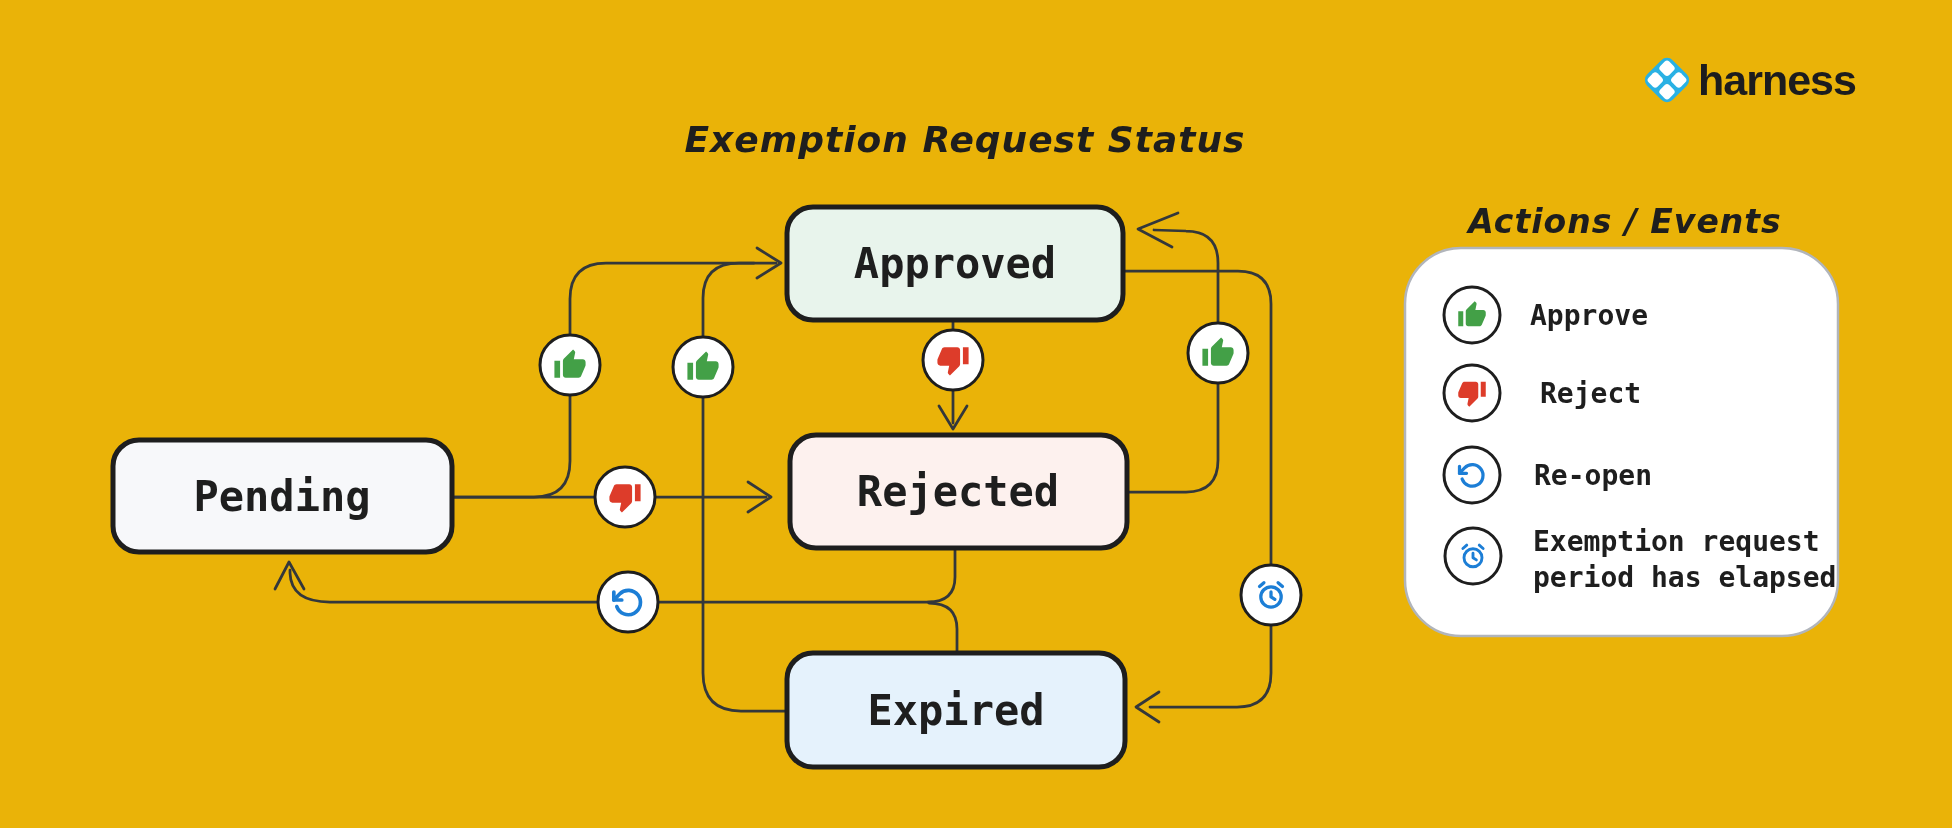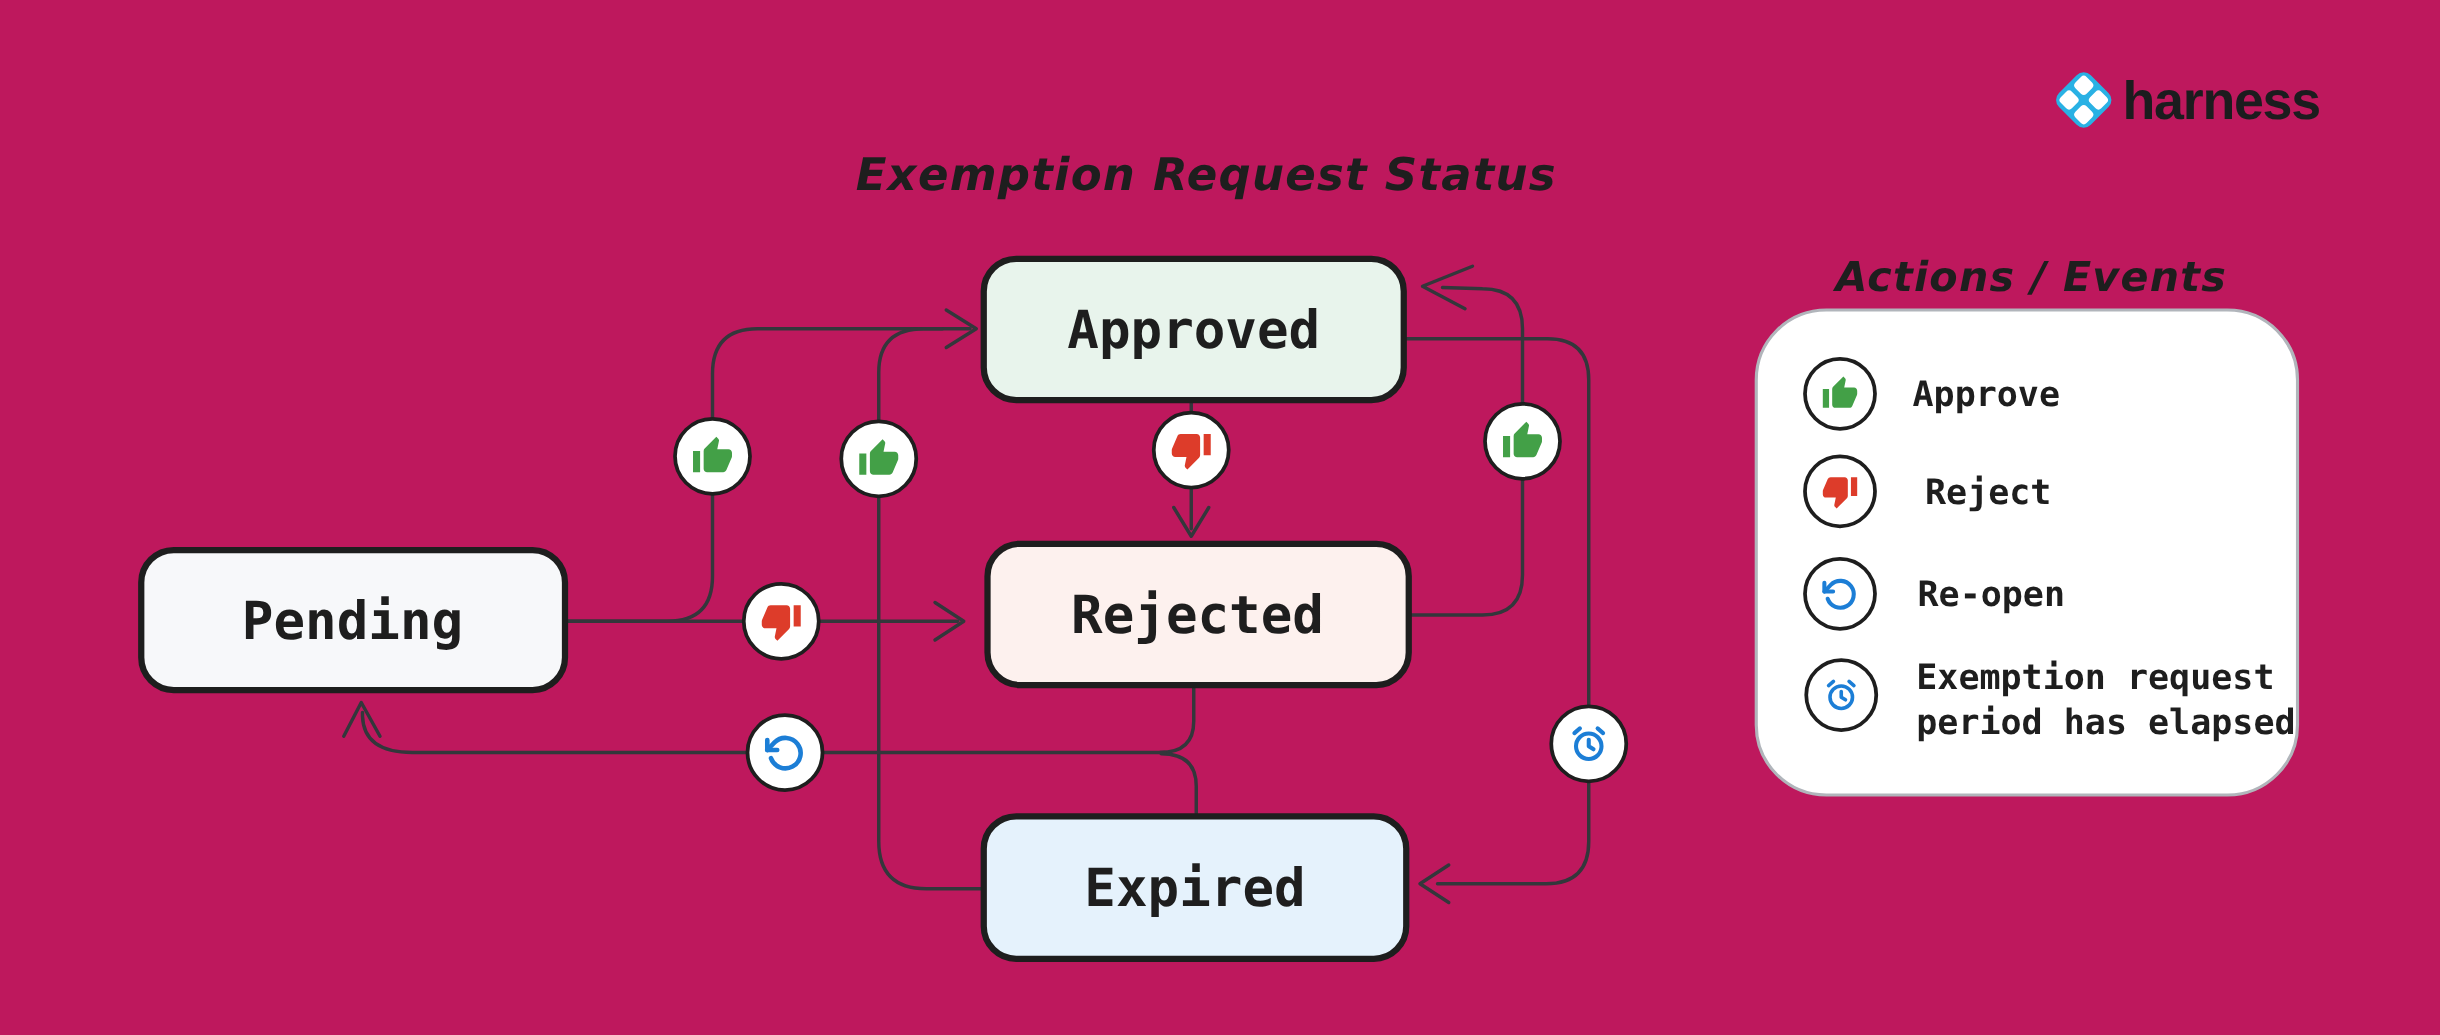--- a/index.html
+++ b/index.html
@@ -1,16 +1,16 @@
 <!DOCTYPE html>
 <html><head>
 <meta charset="utf-8">
 <style>
   html,body{margin:0;padding:0;background:#ffffff;}
-  #canvas{position:relative;width:1952px;height:828px;background:#be185d;overflow:hidden;
+  #canvas{position:relative;width:1952px;height:828px;background:#eab308;overflow:hidden;
           font-family:"DejaVu Sans", sans-serif;}
   svg{display:block;}
   .hand{font-family:"DejaVu Sans", sans-serif;font-style:italic;font-weight:600;fill:#1e1e1e;}
   .mono-state{font-family:"DejaVu Sans Mono", monospace;font-weight:bold;fill:#1e1e1e;}
   .mono-legend{font-family:"DejaVu Sans Mono", monospace;font-weight:600;fill:#1e1e1e;}
   .brand{font-family:"Liberation Sans", sans-serif;font-weight:bold;fill:#1c1c1e;letter-spacing:-1px;}
 </style>
 </head>
 <body>
 

